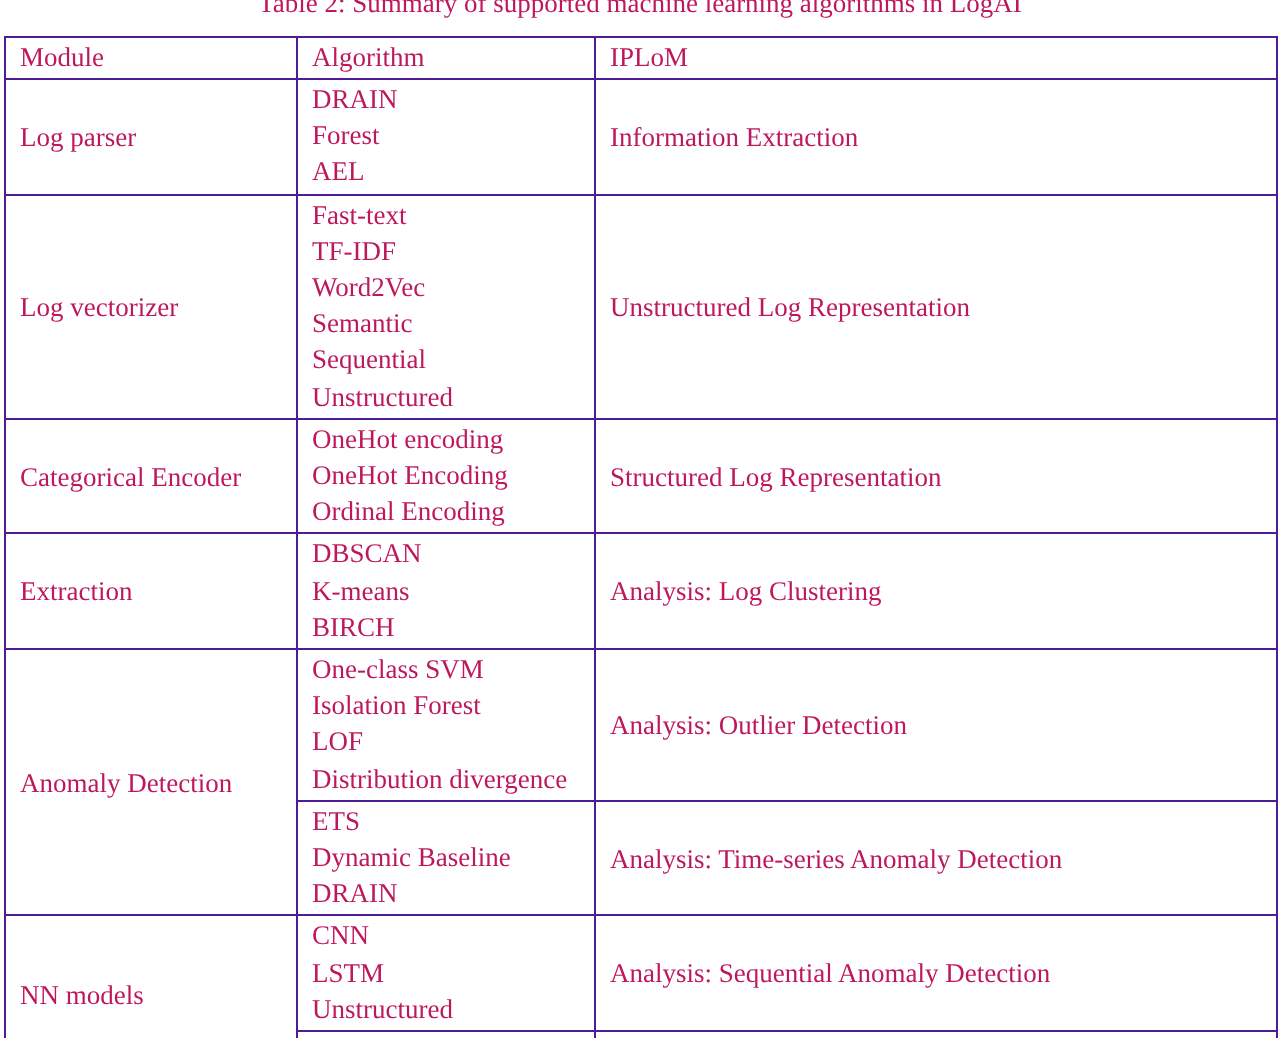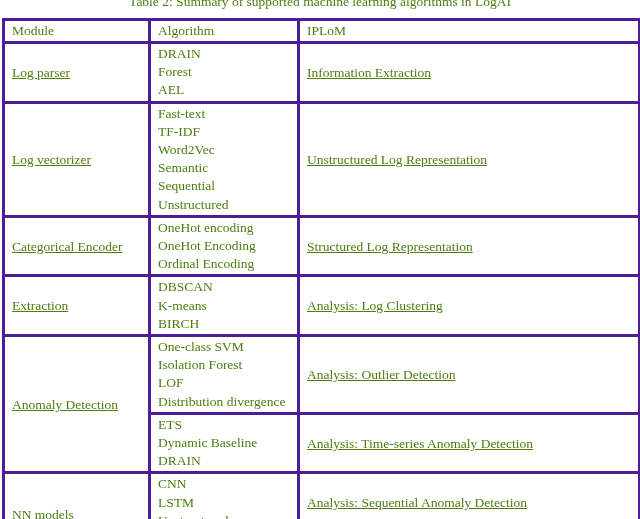--- a/index.html
+++ b/index.html
@@ -7,21 +7,21 @@
     padding: 0;
     background: #ffffff;
   }
   .page {
     position: relative;
     width: 640px;
     height: 519px;
     background: #ffffff;
     overflow: hidden;
     font-family: "Liberation Serif", serif;
-    color: #4d7c0f;
+    color: #be185d;
   }
   .caption {
     position: absolute;
     top: -7px;
     left: 0;
     width: 100%;
     text-align: center;
     font-size: 13.5px;
     line-height: 18px;
     white-space: nowrap;
@@ -30,37 +30,36 @@
     position: absolute;
     top: 18px;
     left: 2px;
     width: 636px;
     border-collapse: collapse;
     table-layout: fixed;
     font-size: 13.5px;
   }
   table.ml-table th,
   table.ml-table td {
-    border: 3px solid #4c1d95;
+    border: 1px solid #4c1d95;
     font-weight: normal;
     text-align: left;
     vertical-align: middle;
     padding: 1px 4px 1px 7px;
     overflow: hidden;
   }
   table.ml-table th {
     height: 18px;
   }
   .alg-line {
     line-height: 18.2px;
     white-space: nowrap;
   }
   .task-cell, .module-cell {
     line-height: 17px;
-    text-decoration: underline;
   }
   .single-line td {
     height: 17px;
   }
 </style>
 </head>
 <body>
 
 <div class="page">
 

